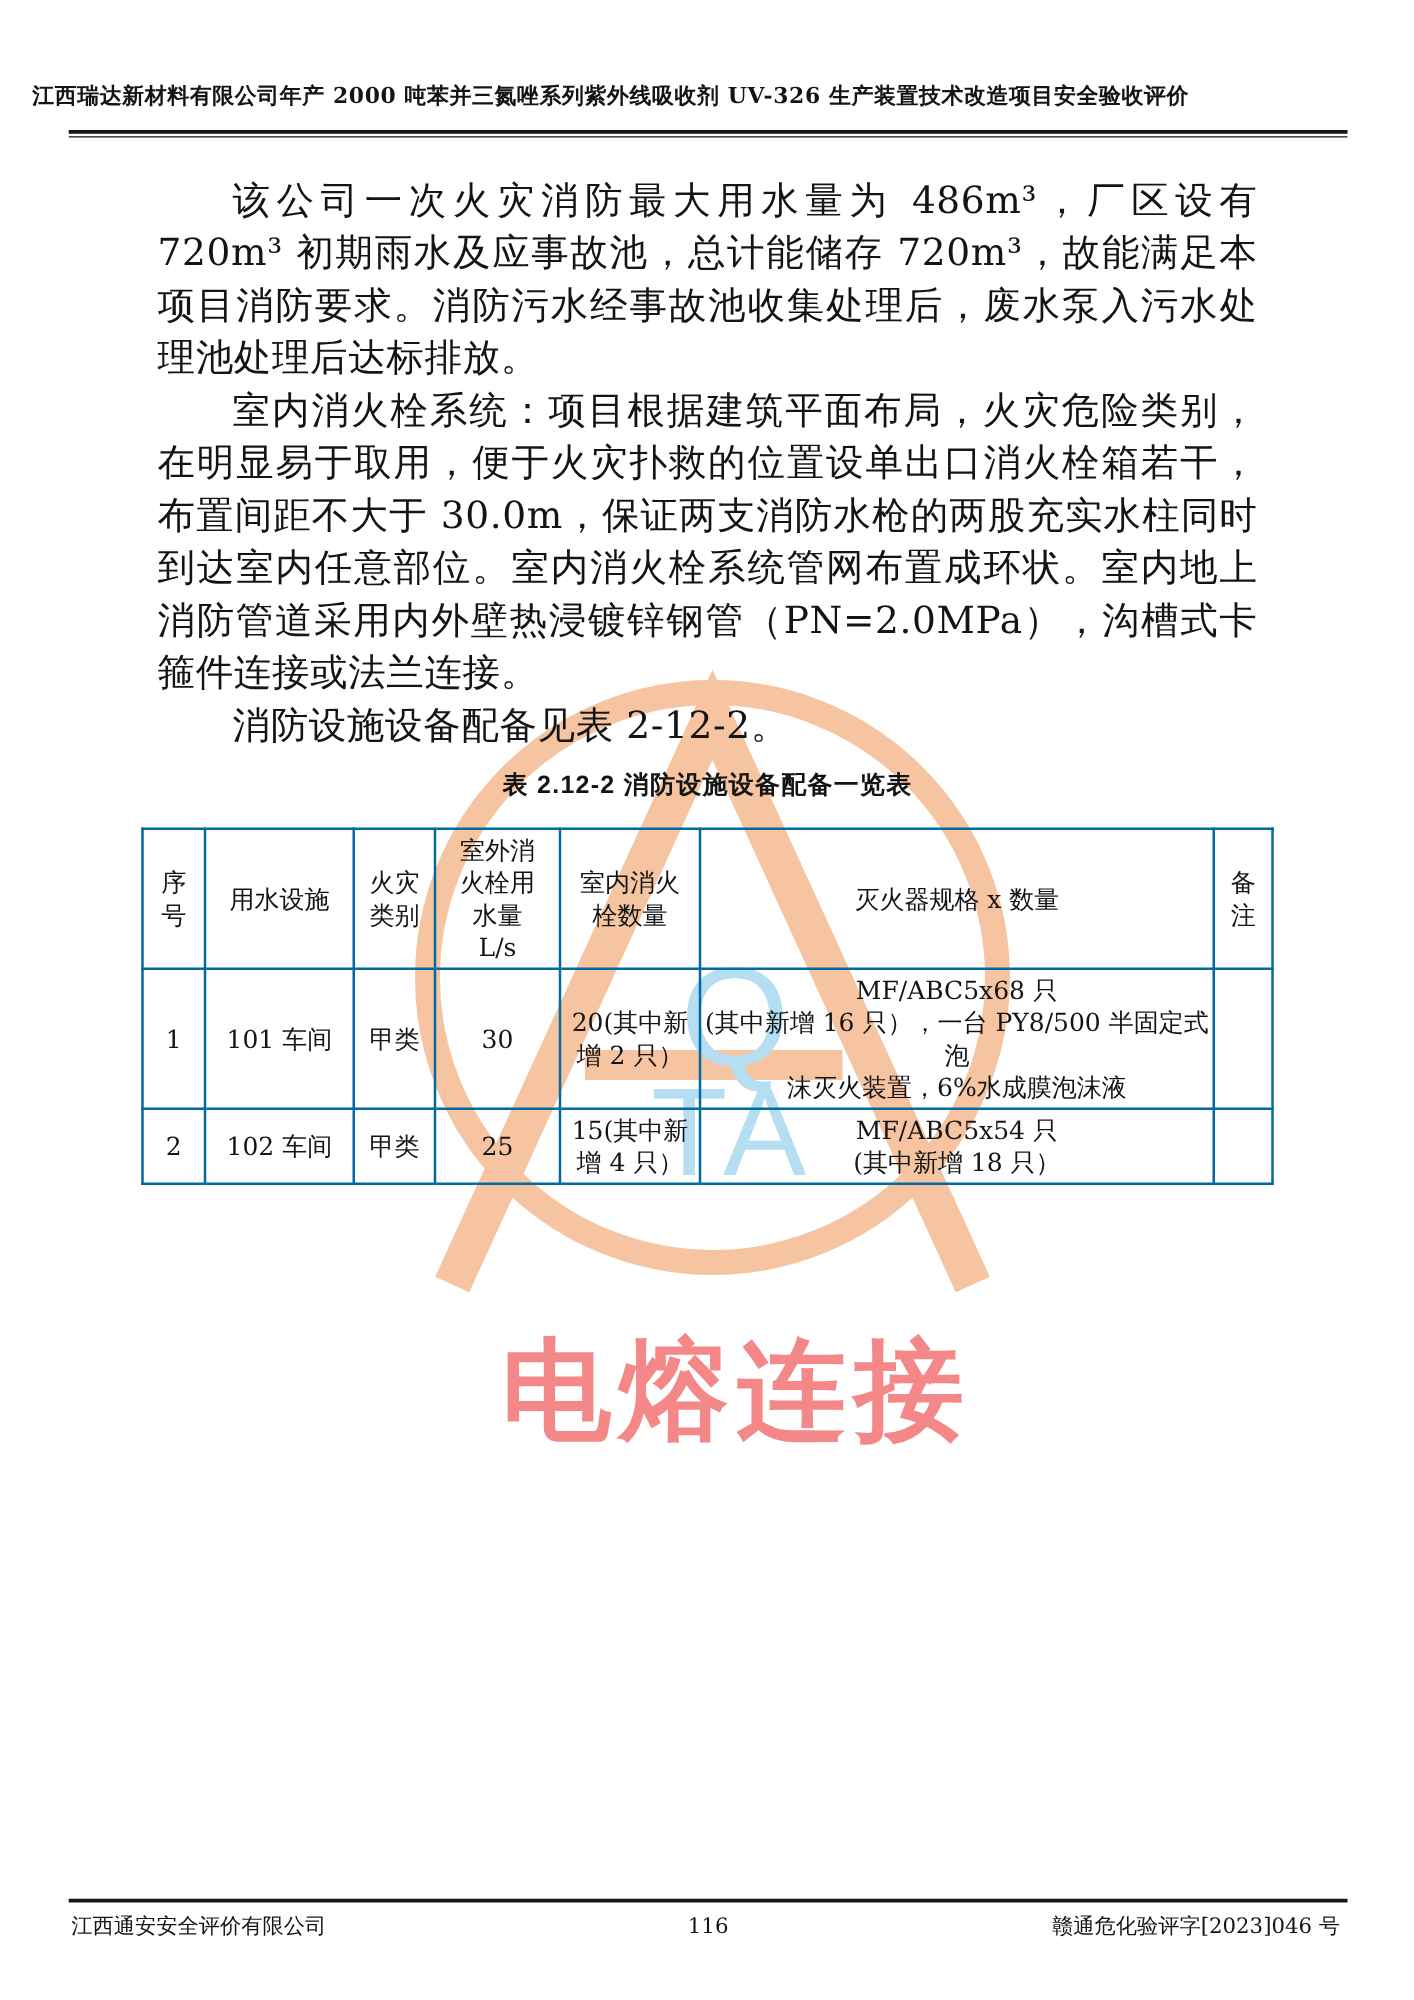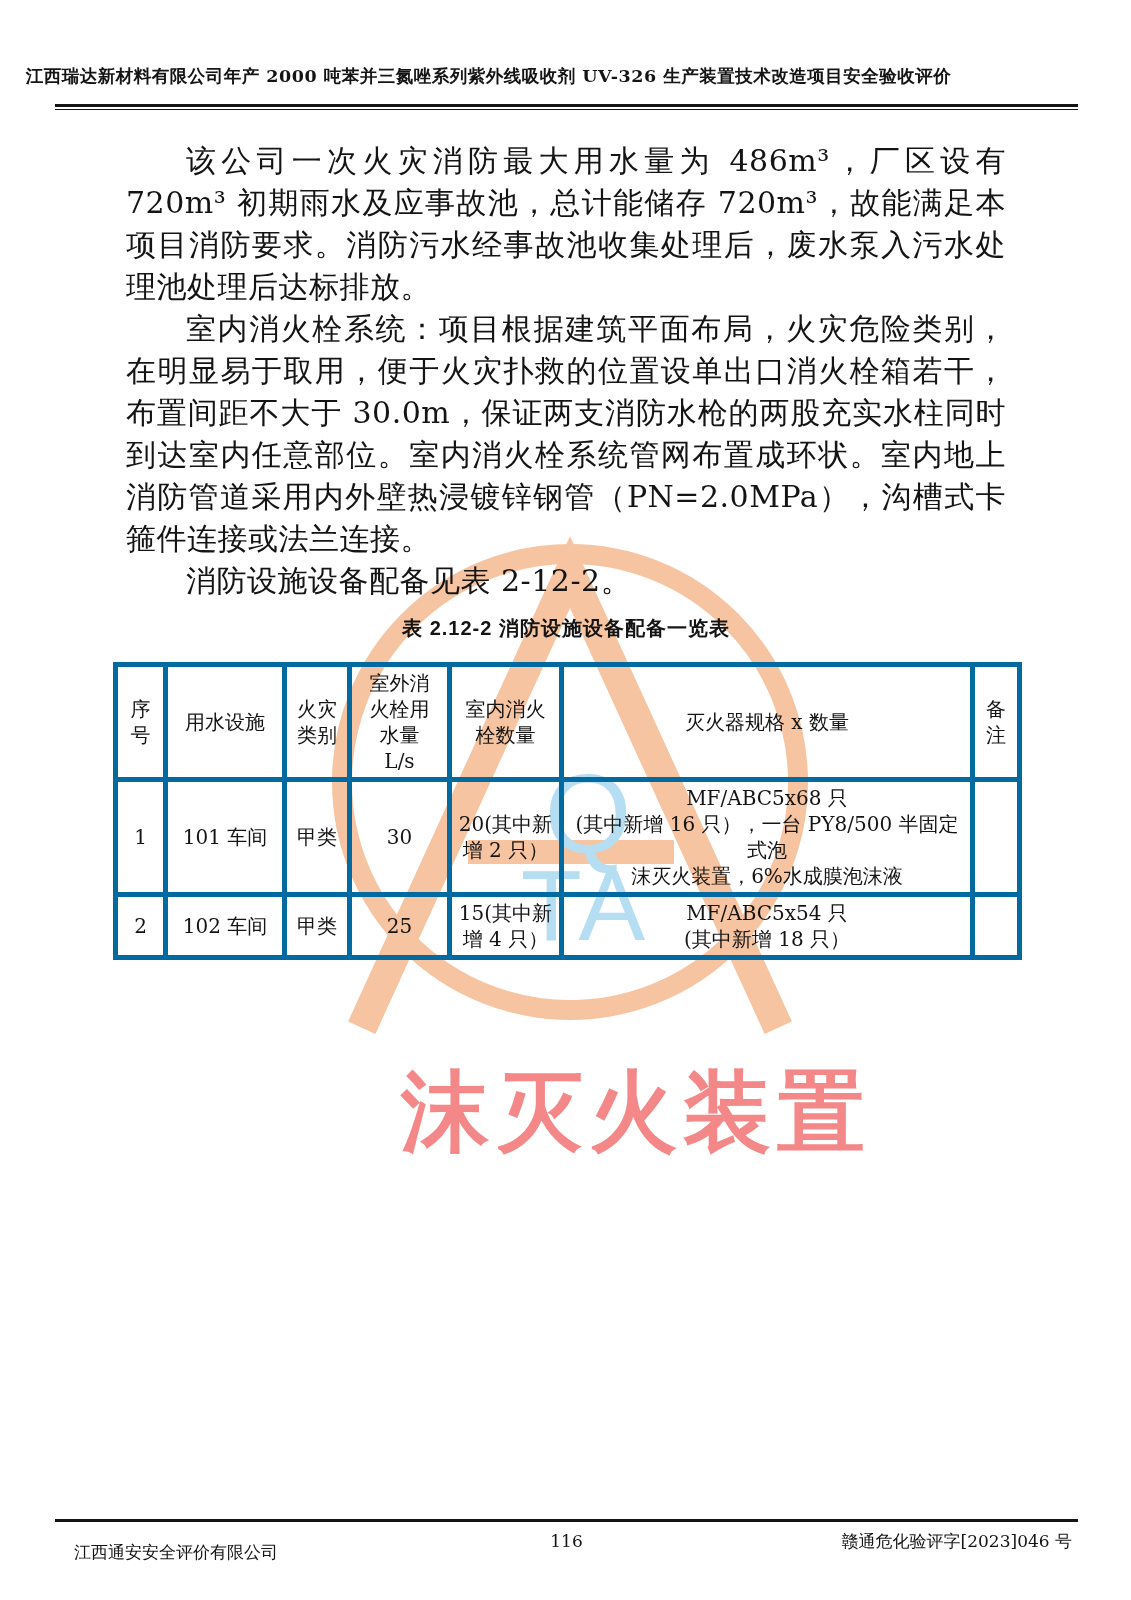--- a/index.html
+++ b/index.html
@@ -44,49 +44,49 @@
     font-weight:bold;font-size:20px;letter-spacing:1px;
   }
   
   .eq-table{
     margin-top:8px;margin-left:-13px;
     border-collapse:collapse;table-layout:fixed;width:904px;
     border:2px solid #000;
     font-size:20px;line-height:26px;
   }
   .eq-table td{
-    border:5px solid #0369a1;text-align:center;vertical-align:middle;
+    border:2px solid #0369a1;text-align:center;vertical-align:middle;
     padding:3px 2px;
   }
   .eq-table td span{white-space:pre-line;}
   
   .ftr-rule{
     position:absolute;top:1519px;left:55px;width:1023px;height:0;
     border-top:3px solid #151515;z-index:1;
   }
   .ftr{
     position:absolute;top:1528px;left:55px;width:1023px;height:26px;
     font-size:17px;line-height:26px;z-index:1;
   }
-  .ftr .f-left{position:absolute;left:19px;margin-top:11px;}
+  .ftr .f-left{position:absolute;left:2px;}
   .ftr .f-center{position:absolute;left:50%;transform:translateX(-50%);}
   .ftr .f-right{position:absolute;right:6px;}
 </style>
 </head>
 <body>
 
 <div class="wm-layer">
   <svg class="wm-svg" width="1131" height="1600" viewBox="0 0 1131 1600">
     <circle cx="570" cy="782" r="228" fill="none" stroke-width="20" stroke="#f6c4a0"></circle>
     <path d="M 368 1014 L 570 572 L 772 1014" fill="none" stroke-width="30" stroke-linecap="square" stroke="#f6c4a0"></path>
     <path d="M 468 852 L 674 852" fill="none" stroke-width="24" stroke="#f6c4a0"></path>
     <text x="588" y="852" text-anchor="middle" font-size="112" font-family="Liberation Sans, DejaVu Sans, sans-serif" fill="#b5def2">Q</text>
     <text x="585" y="940" text-anchor="middle" font-size="100" letter-spacing="4" font-family="Liberation Sans, DejaVu Sans, sans-serif" fill="#b5def2">TA</text>
   </svg>
-  <div class="wm-red">沫灭火装置</div>
+  <div class="wm-red">电熔连接</div>
 </div>
 
 <div class="hdr-title">江西瑞达新材料有限公司年产 2000 吨苯并三氮唑系列紫外线吸收剂 UV-326 生产装置技术改造项目安全验收评价</div>
 <div class="hdr-rule"></div>
 
 <div class="main">
   <p class="para">该公司一次火灾消防最大用水量为 486m³，厂区设有 720m³ 初期雨水及应事故池，总计能储存 720m³，故能满足本项目消防要求。消防污水经事故池收集处理后，废水泵入污水处理池处理后达标排放。</p>
   <p class="para">室内消火栓系统：项目根据建筑平面布局，火灾危险类别，在明显易于取用，便于火灾扑救的位置设单出口消火栓箱若干，布置间距不大于 30.0m，保证两支消防水枪的两股充实水柱同时到达室内任意部位。室内消火栓系统管网布置成环状。室内地上消防管道采用内外壁热浸镀锌钢管（PN=2.0MPa），沟槽式卡箍件连接或法兰连接。</p>
   <p class="para">消防设施设备配备见表 2-12-2。</p>
 

